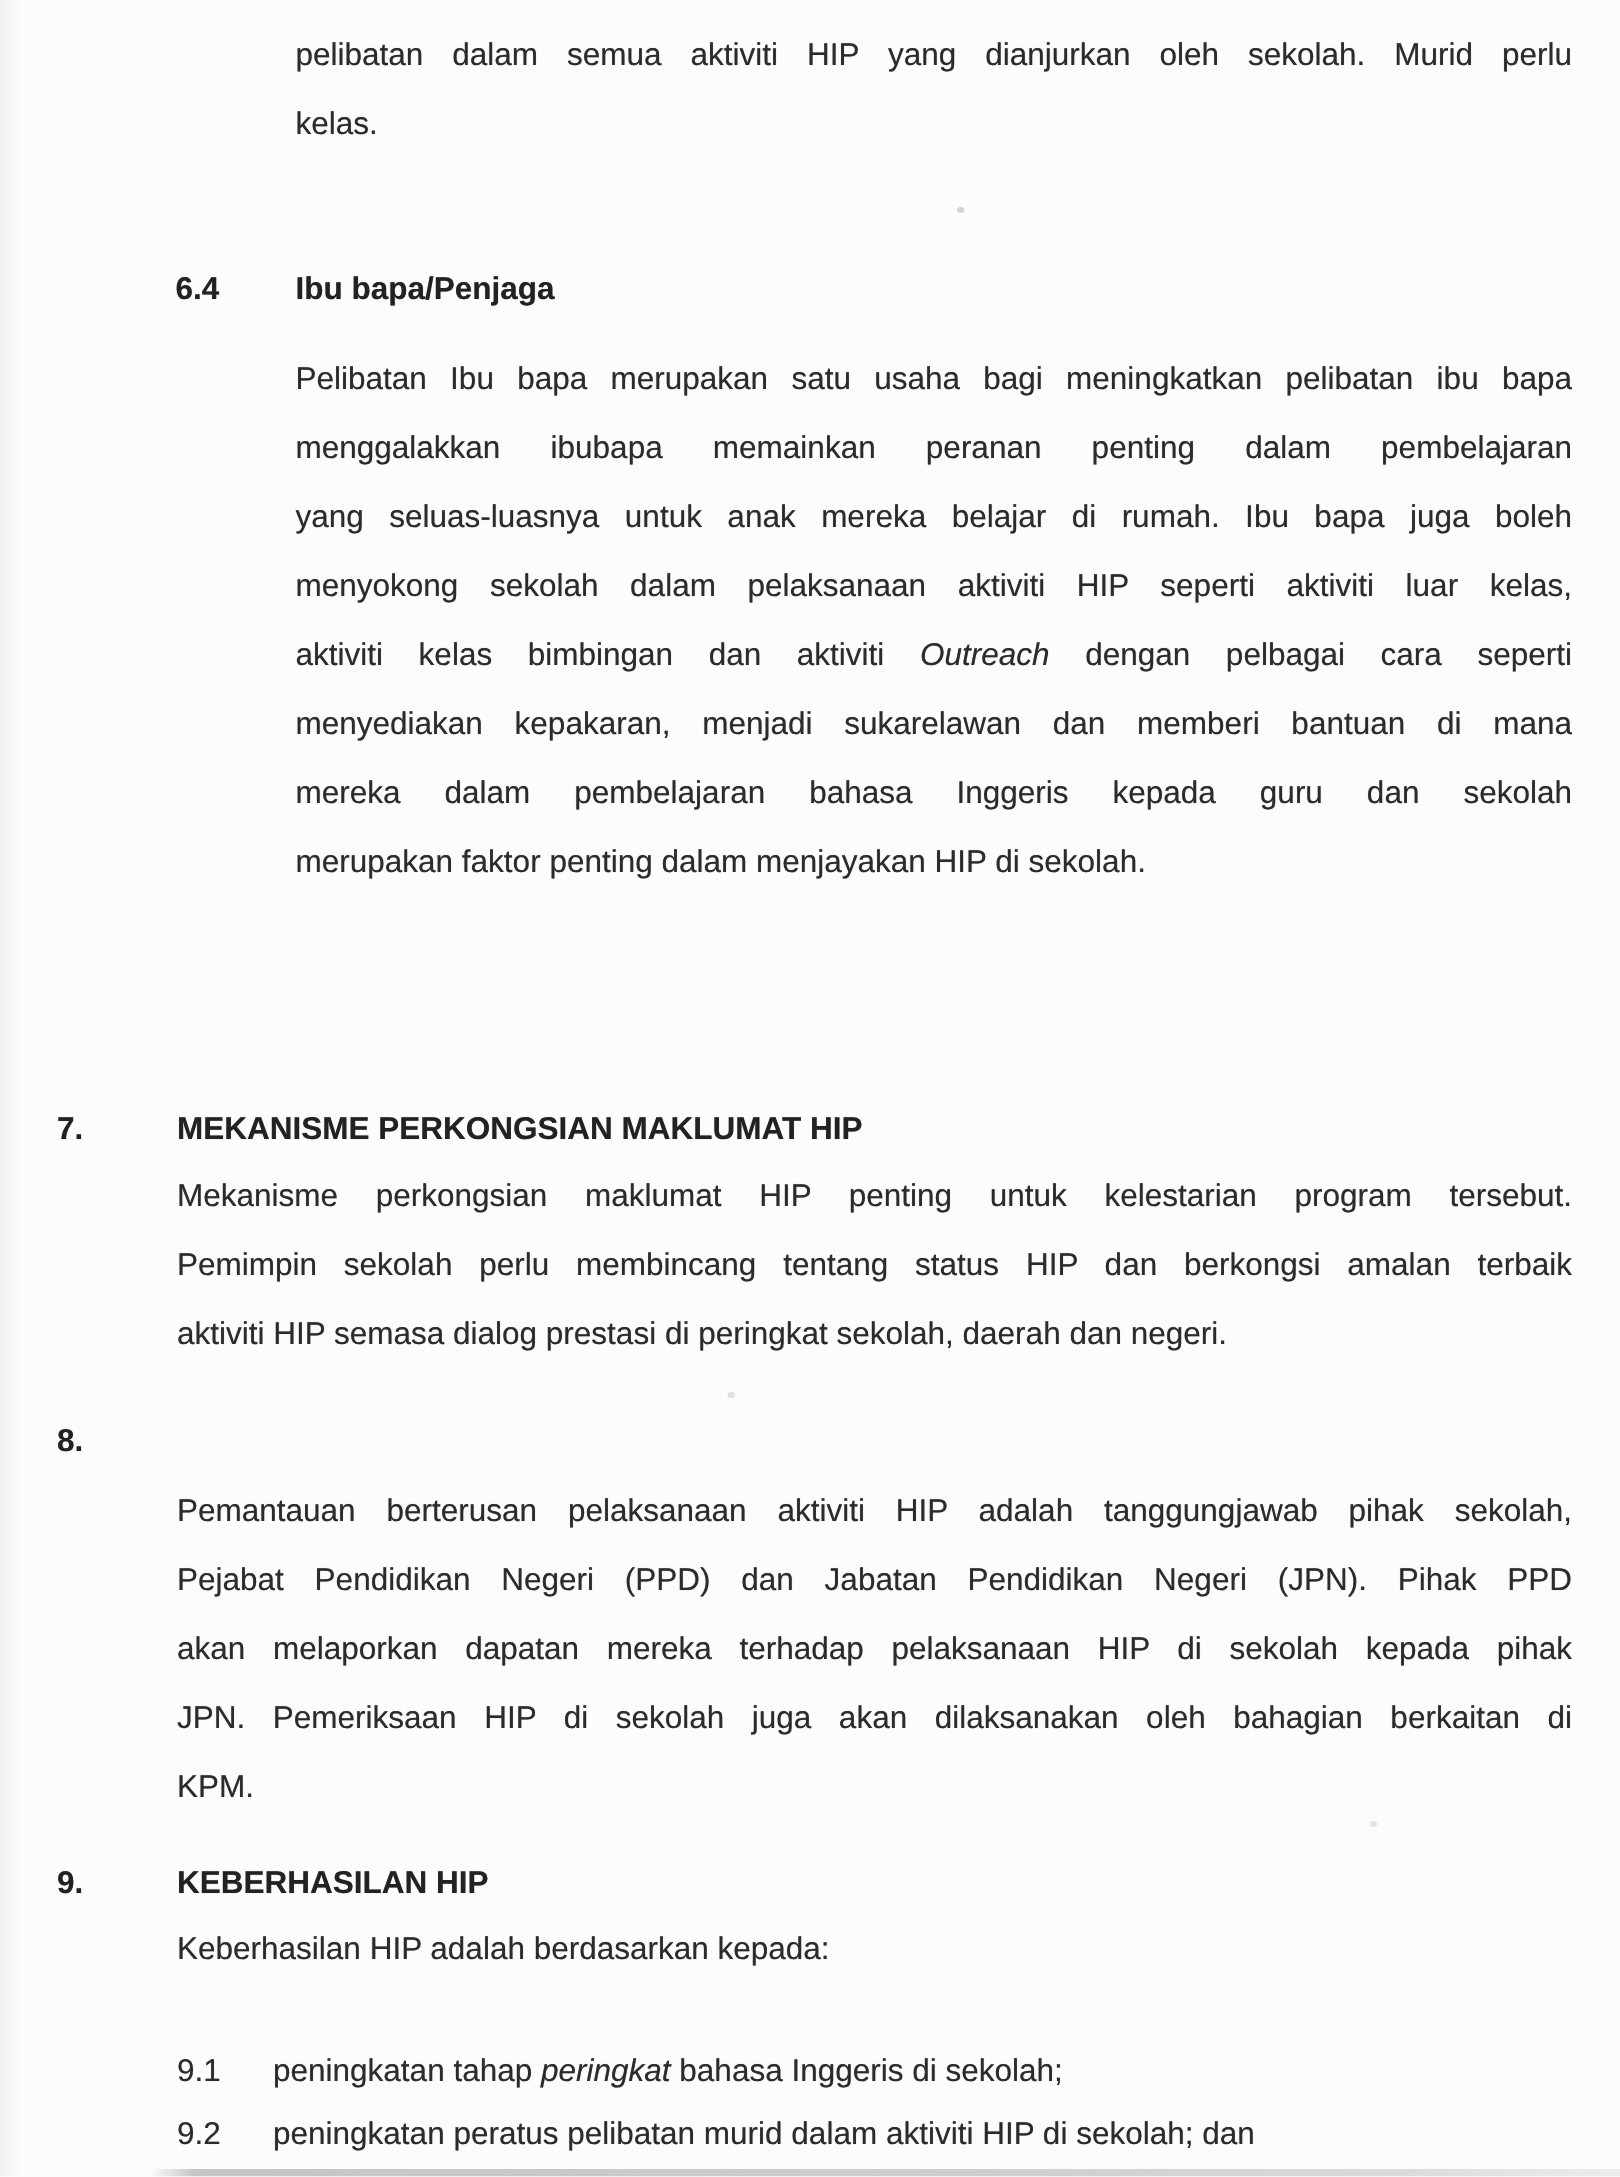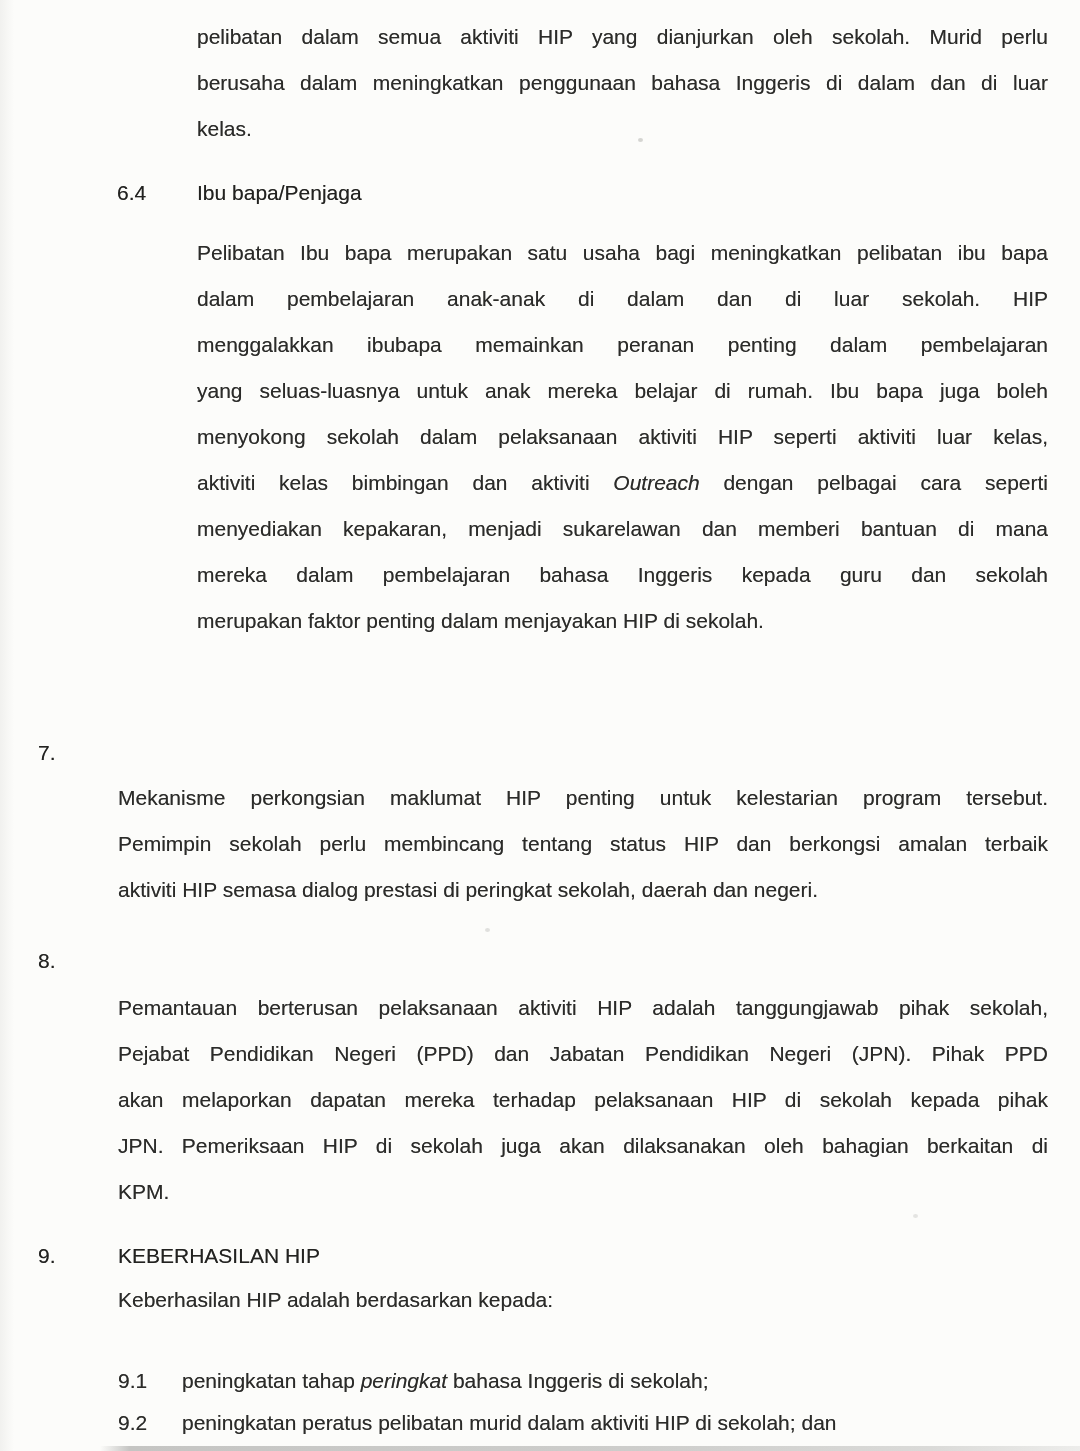--- a/index.html
+++ b/index.html
@@ -22,21 +22,21 @@
     text-shadow:0 0 .5px rgba(43,43,41,.55);
   }
   .abs{position:absolute;}
   .para{line-height:46px;}
   .jline{
     height:46px;line-height:46px;
     text-align:justify;text-align-last:justify;
     white-space:normal;
   }
   .jline.lastline{text-align:left;text-align-last:left;}
-  .heading{font-weight:400;color:var(--heading);line-height:46px;height:46px;}
+  .heading{font-weight:700;color:var(--heading);line-height:46px;height:46px;}
   .heading .num{position:absolute;left:0;top:0;}
   .heading .ttl{position:absolute;left:80px;top:0;white-space:nowrap;}
   .lead-line{line-height:46px;height:46px;white-space:nowrap;}
   .list-item{height:46px;line-height:46px;}
   .list-item .num{position:absolute;left:0;top:0;}
   .list-item .txt{position:absolute;left:64px;top:0;white-space:nowrap;}
   .left-shade{
     left:0;top:0;width:14px;height:1451px;
     background:linear-gradient(to right,rgba(60,60,55,.06),rgba(60,60,55,0));
   }
@@ -54,43 +54,42 @@
 </style>
 </head>
 <body>
 
 <div class="page">
 
   <div class="abs left-shade"></div>
 
   <div class="abs para" style="left:197px;top:14px;width:851px;">
       <div class="jline">pelibatan dalam semua aktiviti HIP yang dianjurkan oleh sekolah.  Murid perlu</div>
-      <div class="jline">berusaha dalam meningkatkan penggunaan bahasa Inggeris di dalam dan di luar</div>
       <div class="jline lastline">kelas.</div>
     </div>
 
   <div class="abs heading" style="left:117px;top:170px;width:931px;">
     <span class="num">6.4</span>
     <span class="ttl">Ibu bapa/Penjaga</span>
   </div>
 
   <div class="abs para" style="left:197px;top:230px;width:851px;">
       <div class="jline">Pelibatan Ibu bapa merupakan satu usaha bagi meningkatkan pelibatan ibu bapa</div>
-      <div class="jline">dalam pembelajaran anak-anak di dalam dan di luar sekolah.  HIP</div>
       <div class="jline">menggalakkan ibubapa memainkan peranan penting dalam pembelajaran</div>
       <div class="jline">yang seluas-luasnya untuk anak mereka belajar di rumah. Ibu bapa juga boleh</div>
       <div class="jline">menyokong sekolah dalam pelaksanaan aktiviti HIP seperti aktiviti luar kelas,</div>
       <div class="jline">aktiviti kelas bimbingan dan aktiviti <i>Outreach</i> dengan pelbagai cara seperti</div>
       <div class="jline">menyediakan kepakaran, menjadi sukarelawan dan memberi bantuan di mana</div>
       <div class="jline">mereka dalam pembelajaran bahasa Inggeris kepada guru dan sekolah</div>
       <div class="jline lastline">merupakan faktor penting dalam menjayakan HIP di sekolah.</div>
     </div>
 
   <div class="abs heading" style="left:38px;top:730px;width:1010px;">
     <span class="num">7.</span>
+    <span class="ttl">MEKANISME PERKONGSIAN MAKLUMAT HIP</span>
   </div>
 
   <div class="abs para" style="left:118px;top:775px;width:930px;">
       <div class="jline">Mekanisme perkongsian maklumat HIP penting untuk kelestarian program tersebut.</div>
       <div class="jline">Pemimpin sekolah perlu membincang tentang status HIP dan berkongsi amalan terbaik</div>
       <div class="jline lastline">aktiviti HIP semasa dialog prestasi di peringkat sekolah, daerah dan negeri.</div>
     </div>
 
   <div class="abs heading" style="left:38px;top:938px;width:1010px;">
     <span class="num">8.</span>

